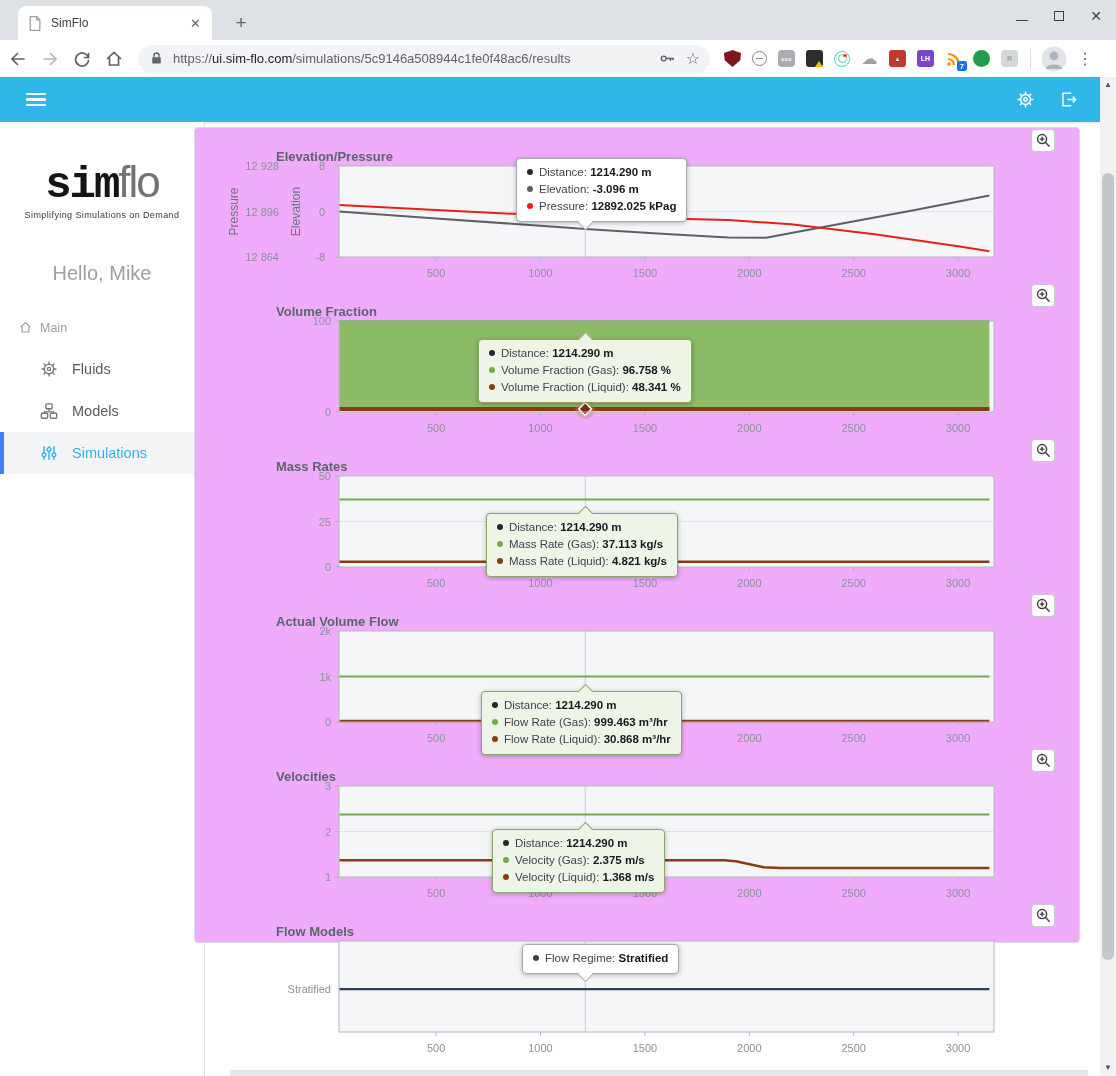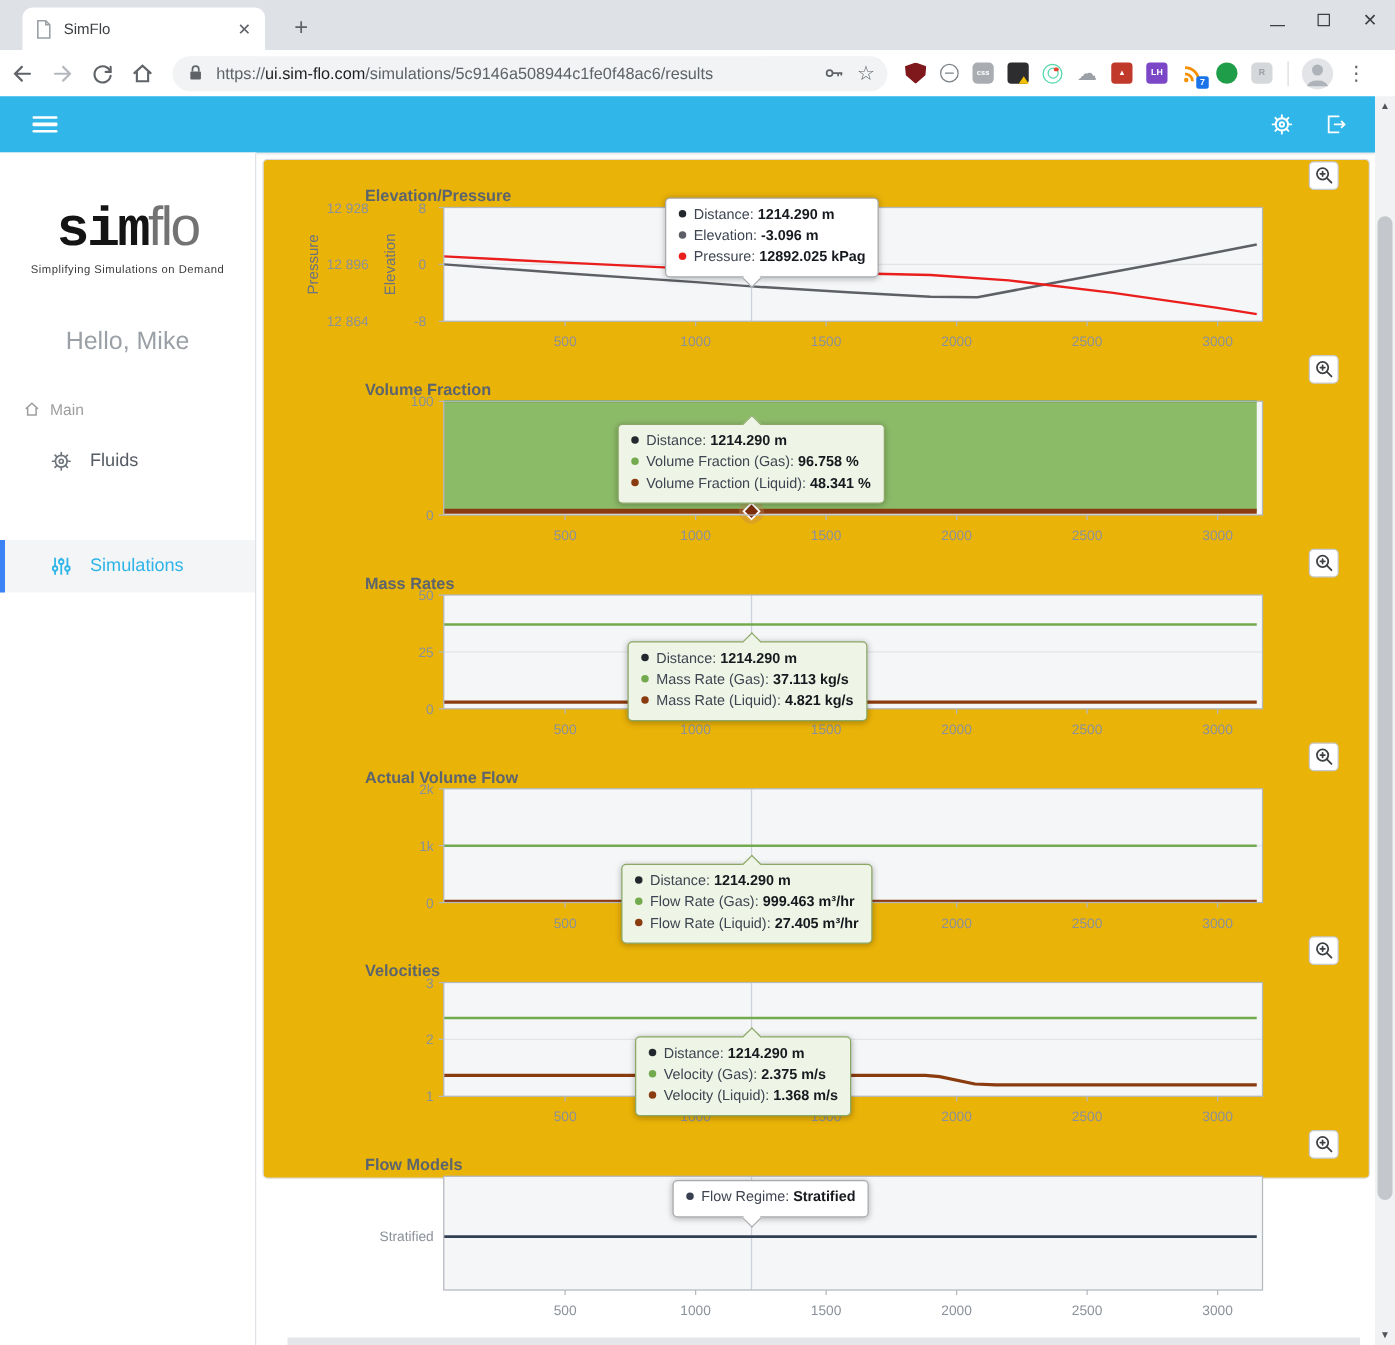--- a/index.html
+++ b/index.html
@@ -64,21 +64,21 @@
   .tagline { font-size:9px; color:#3a3a3a; letter-spacing:.4px; margin-top:3px; }
   .greeting { position:absolute; top:140px; width:100%; text-align:center; font-size:20px; color:#9aa0a6; }
   .nav { position:absolute; top:0; left:0; width:100%; height:100%; }
   .nav-section { position:absolute; top:198px; left:18px; display:flex; align-items:center; gap:7px; color:#9e9e9e; font-size:12.5px; }
   .nav-item { position:absolute; left:0; width:100%; height:42px; display:flex; align-items:center; color:#545b63; font-size:14.5px; cursor:pointer;padding-left:12px; }
   .nav-item .ni-icon { width:18px; height:18px; margin-left:28px; margin-right:14px; color:#6f767e; }
   .nav-item.active { background:#f4f5f6; color:#2fb4e9; border-left:4px solid #3b82f6; }
   .nav-item.active .ni-icon { color:#2fb4e9; margin-left:24px; }
 
   
-  .card { position:absolute; left:210px; top:127px; width:886px; height:816px; background:#eab308; border:1px solid #d9dce1; border-radius:4px; }
+  .card { position:absolute; left:194px; top:127px; width:886px; height:816px; background:#f0abfc; border:1px solid #d9dce1; border-radius:4px; }
   .charts { position:absolute; left:0; top:0; width:100%; height:100%; }
   .chart-block { position:absolute; left:0; width:100%; height:155px; }
   .chart-title { position:absolute; left:81px; top:20px; font-size:13px; font-weight:bold; color:#5c646d; }
   .plot { position:absolute; left:24px; top:30px; font-family:"Liberation Sans",sans-serif; }
   .tk { font-size:11px; fill:#8b919a; }
   .axt { font-size:12px; fill:#6b7280; }
   .zoom-btn { position:absolute; top:0; right:24px; width:24px; height:23px; background:#fff; border:1px solid #c6c9ce; border-radius:4px; display:flex; align-items:center; justify-content:center; padding:0; cursor:pointer; }
 
   .tt { position:absolute; z-index:5; white-space:nowrap; border-radius:4px; padding:5px 10px 6px; font-size:11.5px; color:#3e4450; line-height:17px; box-shadow:0 1px 5px rgba(0,0,0,.28); }
   .tt b { color:#16191e; }
@@ -217,20 +217,29 @@
           </svg>
         <span>Main</span>
       </div>
       <div class="nav-item" style="top:226px">
         <svg class="ni-icon" viewBox="0 0 20 20" fill="none" stroke="currentColor" stroke-width="1.5" stroke-linecap="round">
             <circle cx="10" cy="10" r="5.2"></circle>
             <circle cx="10" cy="10" r="1.8"></circle>
             <path d="M10 2.2v2.6M10 15.2v2.6M2.2 10h2.6M15.2 10h2.6M4.5 4.5l1.8 1.8M13.7 13.7l1.8 1.8M15.5 4.5l-1.8 1.8M6.3 13.7l-1.8 1.8"></path>
           </svg>
         <span>Fluids</span>
+      </div>
+      <div class="nav-item" style="top:268px">
+        <svg class="ni-icon" viewBox="0 0 20 20" fill="none" stroke="currentColor" stroke-width="1.5">
+            <rect x="6.5" y="2" width="7" height="5.5" rx="1"></rect>
+            <rect x="1.5" y="12.5" width="7" height="5.5" rx="1"></rect>
+            <rect x="11.5" y="12.5" width="7" height="5.5" rx="1"></rect>
+            <path d="M10 7.5v2.5M5 12.5v-1.5h10v1.5"></path>
+          </svg>
+        <span>Models</span>
       </div>
       <div class="nav-item active" style="top:310px">
         <svg class="ni-icon" viewBox="0 0 20 20" fill="none" stroke="currentColor" stroke-width="1.6">
             <path d="M4.5 2.5v15M10 2.5v15M15.5 2.5v15"></path>
             <circle cx="4.5" cy="12" r="2" fill="#fff"></circle>
             <circle cx="10" cy="6" r="2" fill="#fff"></circle>
             <circle cx="15.5" cy="12" r="2" fill="#fff"></circle>
           </svg>
         <span>Simulations</span>
       </div>
@@ -397,21 +406,21 @@
             <line x1="116" y1="7" x2="120" y2="7" stroke="#b4b8bf" stroke-width="1"></line>
             <text x="112" y="56.5" text-anchor="end" class="tk">1k</text>
             <line x1="116" y1="52.5" x2="120" y2="52.5" stroke="#b4b8bf" stroke-width="1"></line>
             <text x="112" y="102.0" text-anchor="end" class="tk">0</text>
             <line x1="116" y1="98" x2="120" y2="98" stroke="#b4b8bf" stroke-width="1"></line>
           </svg>
           <div class="tt green" style="left:286px;top:97px">
             <span class="tt-arrow up" style="left:98px"></span>
             <div class="tt-row"><span class="dot" style="background:#23272e"></span><span>Distance: <b>1214.290 m</b></span></div>
             <div class="tt-row"><span class="dot" style="background:#74aa4e"></span><span>Flow Rate (Gas): <b>999.463 m³/hr</b></span></div>
-            <div class="tt-row"><span class="dot" style="background:#8a3c10"></span><span>Flow Rate (Liquid): <b>27.405 m³/hr</b></span></div>
+            <div class="tt-row"><span class="dot" style="background:#8a3c10"></span><span>Flow Rate (Liquid): <b>30.868 m³/hr</b></span></div>
           </div>
         </div>
         <div class="chart-block" style="top: 621px;">
           <button class="zoom-btn">
             <svg width="17" height="17" viewBox="0 0 18 18" fill="none" stroke="#3d4043" stroke-width="1.5" stroke-linecap="round">
               <circle cx="7.5" cy="7.5" r="4.8"></circle>
               <path d="M11.2 11.2l3.8 3.8M7.5 5.6v3.8M5.6 7.5h3.8"></path>
             </svg>
           </button>
           <div class="chart-title">Velocities</div>

